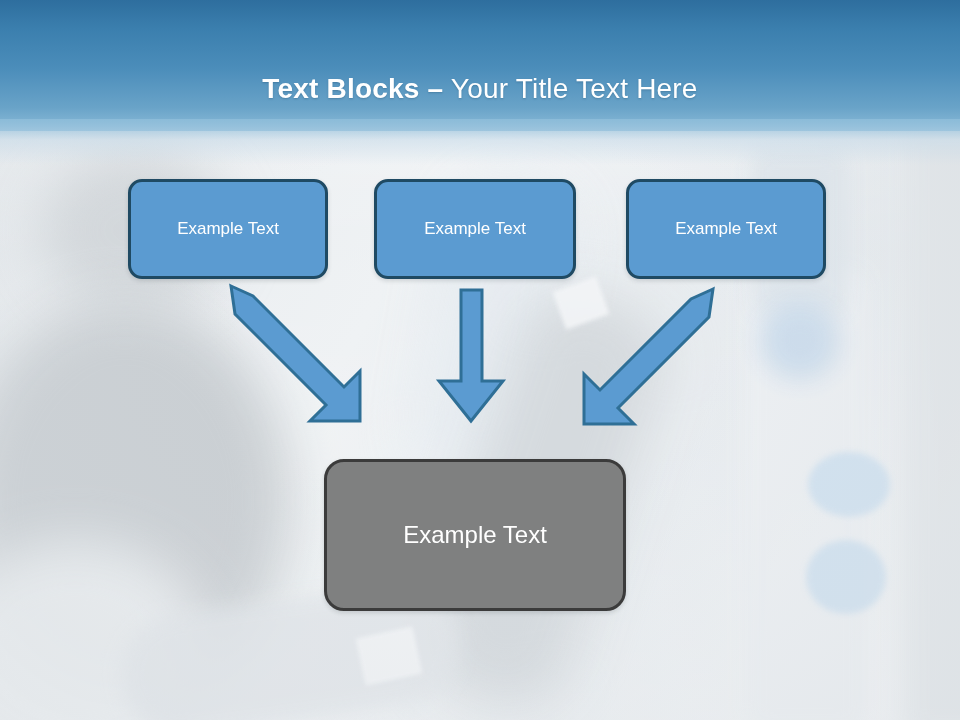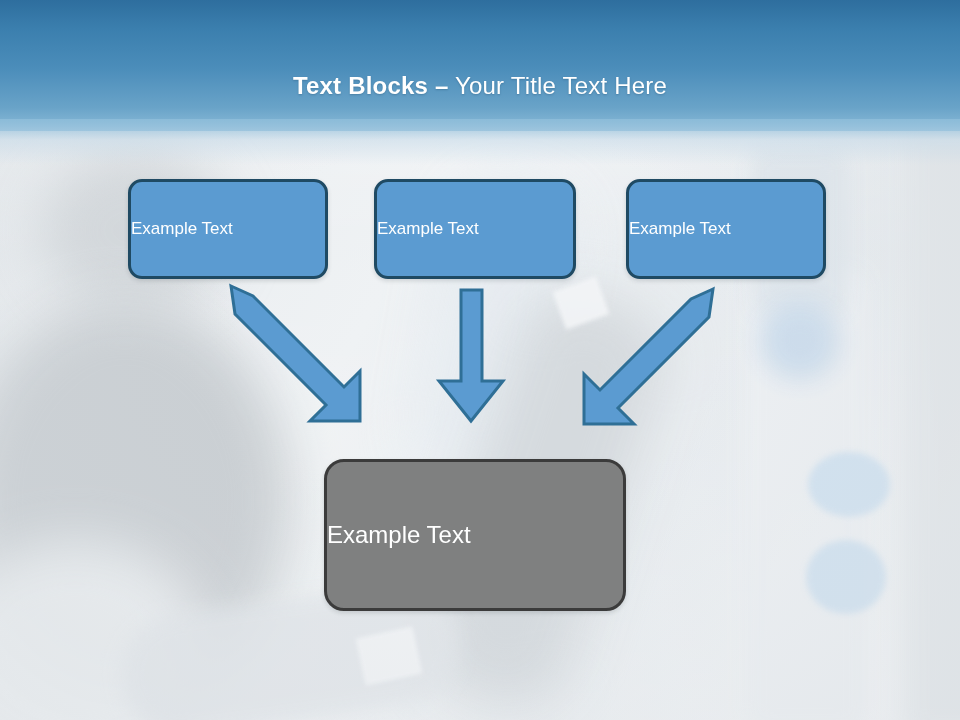--- a/index.html
+++ b/index.html
@@ -166,35 +166,36 @@
     background: linear-gradient(180deg, rgba(140,188,217,0.95) 0%, rgba(196,217,232,0.55) 45%, rgba(226,232,237,0) 100%);
   }
 
   .slide-title {
     position: absolute;
     left: 0;
     top: 49px;
     width: 960px;
     text-align: center;
     color: #ffffff;
-    font-size: 24px;
+    font-size: 28px;
     line-height: 42px;
     letter-spacing: .2px;
     white-space: nowrap;
     text-shadow: 0 1px 2px rgba(20,60,90,0.28);
   }
   .slide-title .title-strong { font-weight: 700; }
   .slide-title .title-rest   { font-weight: 400; }
 
   
   .block {
     position: absolute;
     box-sizing: border-box;
     display: flex;
     align-items: center;
+    justify-content: center;
     border-radius: 14px;
     border: 3px solid #1f4a63;
     color: #ffffff;
     box-shadow: 0 2px 4px rgba(60,70,80,0.18);
   }
   .block-top {
     background: #5b9bd1;
     font-size: 17px;
     height: 100px;
   }

